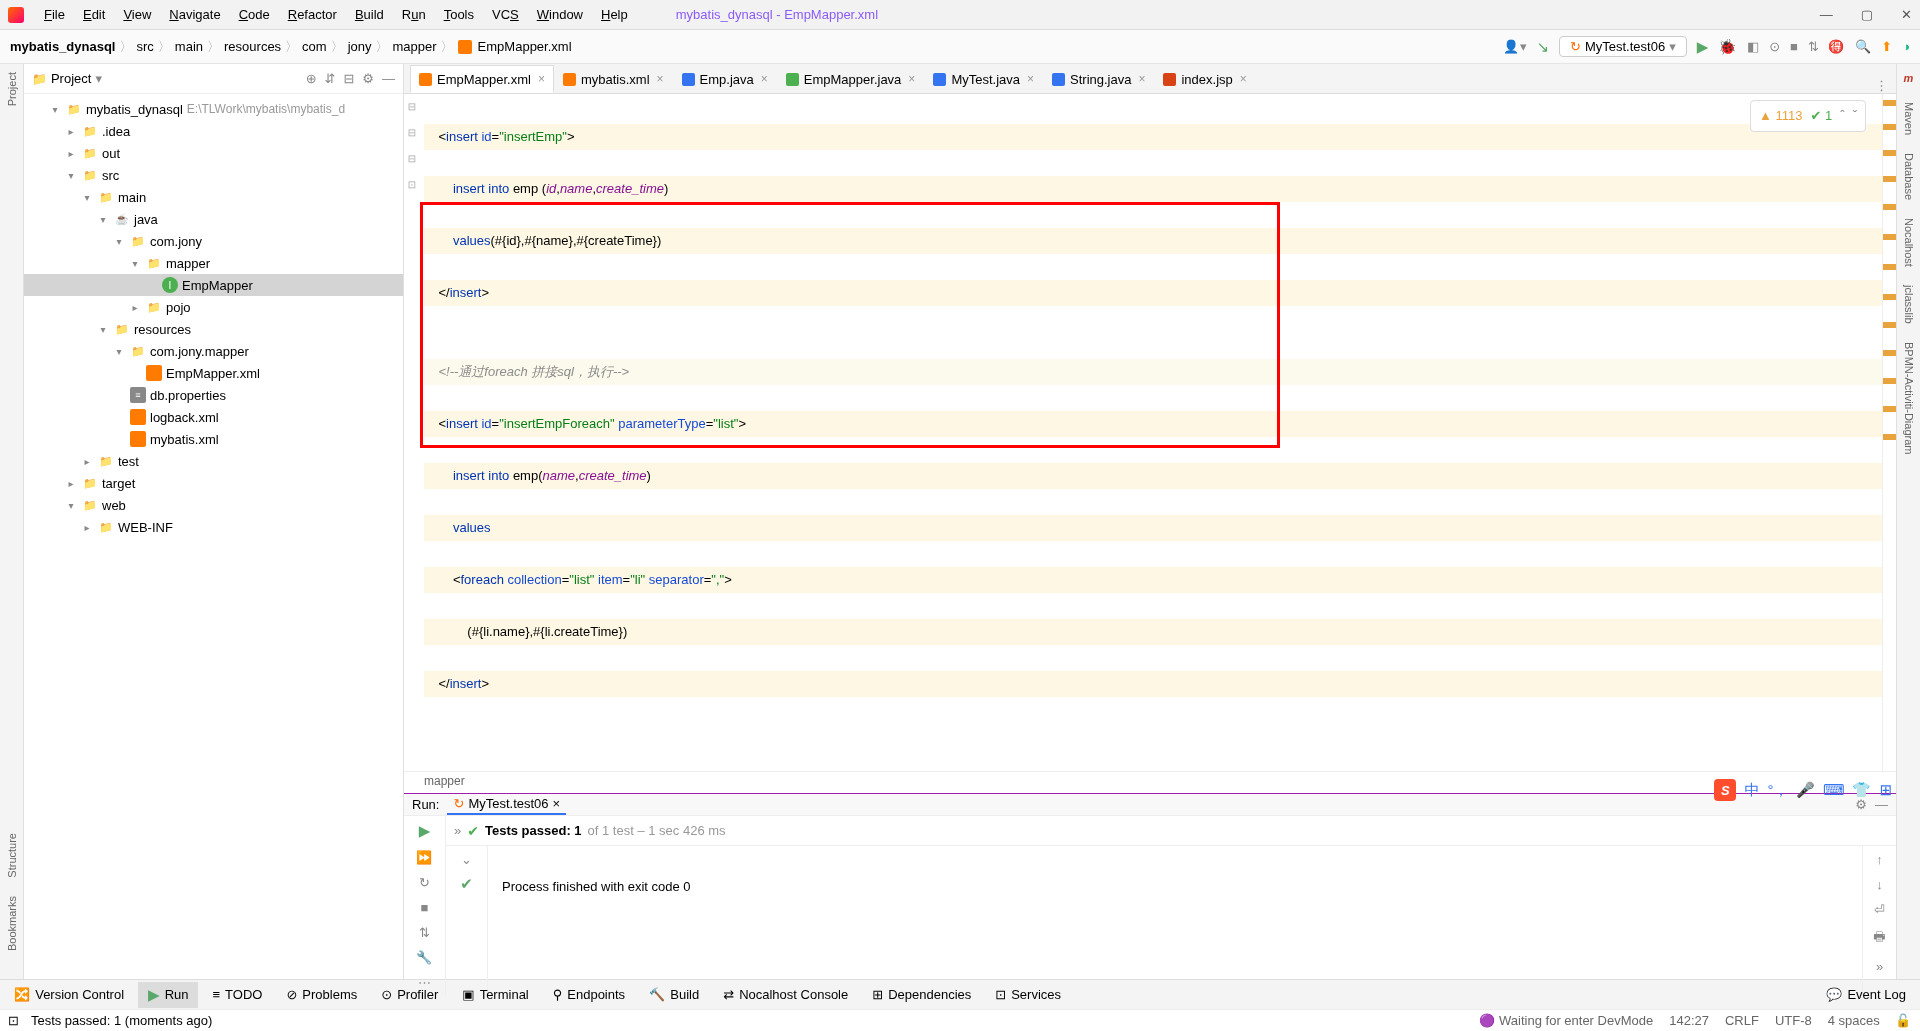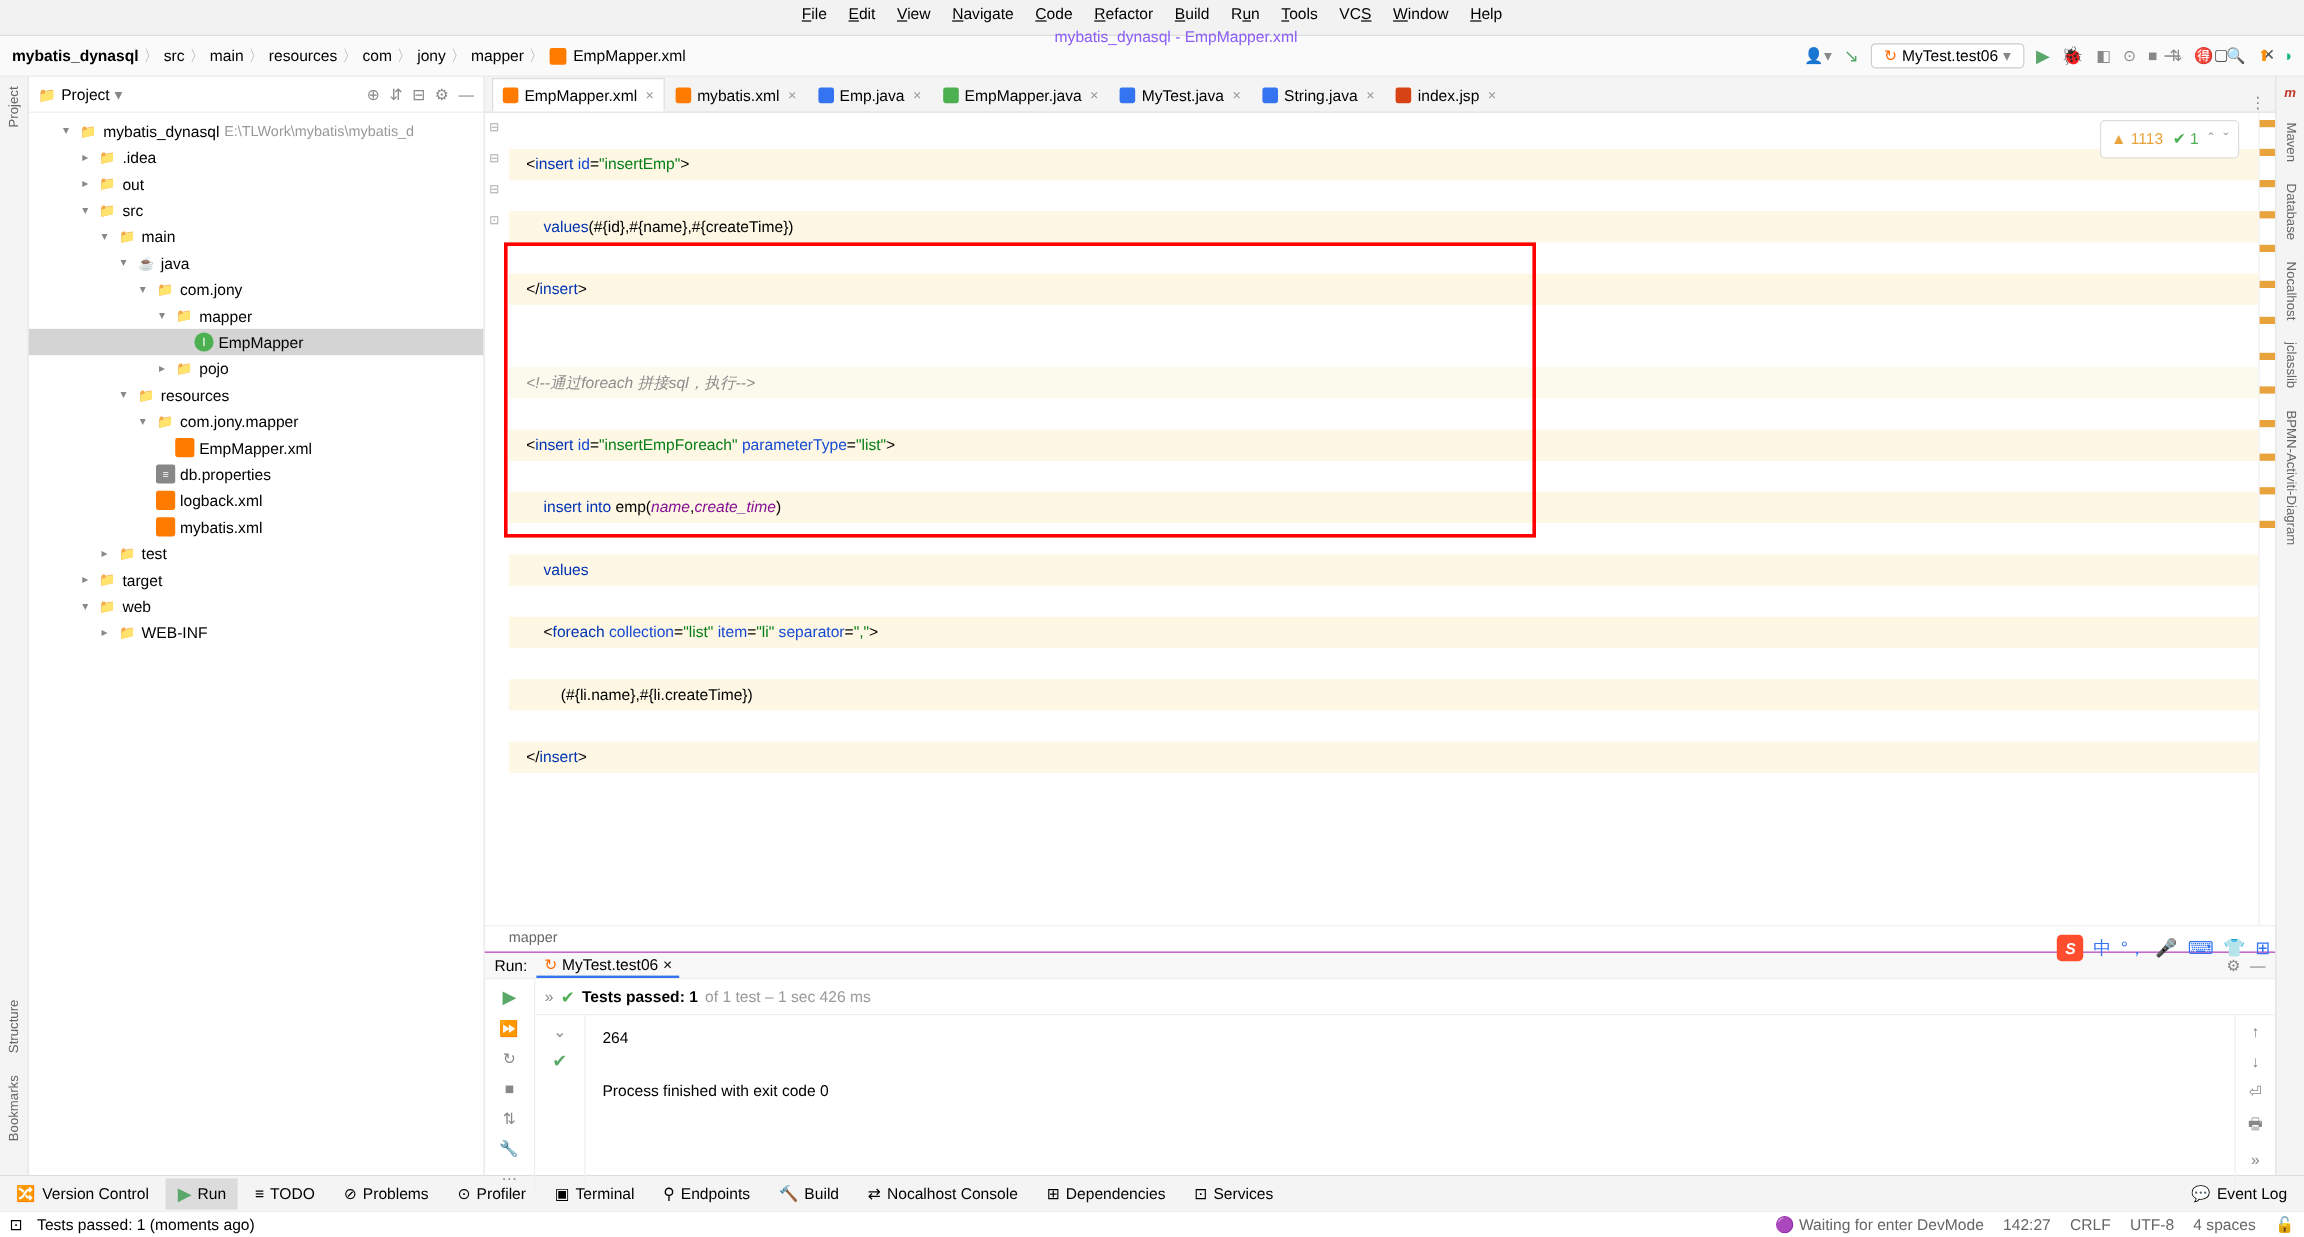--- a/index.html
+++ b/index.html
@@ -1,17 +1,17 @@
 <!DOCTYPE html>
 <html><head>
 <meta charset="utf-8">
 <style>
 * { margin:0; padding:0; box-sizing:border-box; font-family:"Segoe UI",Arial,sans-serif; font-size:13px; }
 body { background:#fff; width:1920px; height:1031px; overflow:hidden; position:relative; }
-.titlebar { height:30px; display:flex; align-items:center; padding:0 24px; background:#f2f2f2; border-bottom:1px solid #ddd;flex-direction:column; }
+.titlebar { height:30px; display:flex; align-items:center; padding:0 8px; background:#f2f2f2; border-bottom:1px solid #ddd; }
 .titlebar .logo { width:16px;height:16px;background:linear-gradient(135deg,#ff6b00,#ff006e);border-radius:3px;margin-right:12px; }
 .menu { display:flex; gap:2px; }
 .menu span { padding:4px 8px; cursor:pointer; }
 .menu span u { text-decoration:underline; }
 .titlebar .title { margin-left:40px; color:#8b5cf6; }
 .titlebar .wincontrols { margin-left:auto; display:flex; gap:28px; font-size:14px; color:#555; }
 .navbar { height:34px; display:flex; align-items:center; padding:0 10px; background:#fafafa; border-bottom:1px solid #e5e5e5; }
 .breadcrumb { display:flex; align-items:center; gap:4px; font-size:13px; }
 .breadcrumb .sep { color:#aaa; }
 .breadcrumb .bold { font-weight:bold; }
@@ -340,20 +340,21 @@
 
 ⊟
 
 
 
 
 ⊡
 </div>
       <div class="code" id="code">
 <span class="line hl-bg">    &lt;<span class="tag">insert</span> <span class="attr">id</span>=<span class="str">"insertEmp"</span>&gt;</span>
+<span class="line hl-bg">        <span class="kw">insert into</span> emp (<span class="col">id</span>,<span class="col">name</span>,<span class="col">create_time</span>)</span>
 <span class="line hl-bg">        <span class="kw">values</span>(#{id},#{name},#{createTime})</span>
 <span class="line hl-bg">    &lt;/<span class="tag">insert</span>&gt;</span>
 <span class="line"> </span>
 <span class="line cur-line">    <span class="cmt">&lt;!--通过foreach 拼接sql，执行--&gt;</span></span>
 <span class="line hl-bg">    &lt;<span class="tag">insert</span> <span class="attr">id</span>=<span class="str">"insertEmpForeach"</span> <span class="attr">parameterType</span>=<span class="str">"list"</span>&gt;</span>
 <span class="line hl-bg">        <span class="kw">insert into</span> emp(<span class="col">name</span>,<span class="col">create_time</span>)</span>
 <span class="line hl-bg">        <span class="kw">values</span></span>
 <span class="line hl-bg">        &lt;<span class="tag">foreach</span> <span class="attr">collection</span>=<span class="str">"list"</span> <span class="attr">item</span>=<span class="str">"li"</span> <span class="attr">separator</span>=<span class="str">","</span>&gt;</span>
 <span class="line hl-bg">            (#{li.name},#{li.createTime})</span>
 <span class="line hl-bg">    &lt;/<span class="tag">insert</span>&gt;</span>
@@ -413,21 +414,20 @@
             <span class="pass">✔</span>
             <b>Tests passed: 1</b>
             <span class="sub"> of 1 test – 1 sec 426 ms</span>
           </div>
           <div class="runout">
             <div class="runoutleft">
               <span style="color:#888">⌄</span>
               <span class="ic-green">✔</span>
             </div>
             <div class="runouttext">
-              <div>264</div>
               <div>&nbsp;</div>
               <div>Process finished with exit code 0</div>
             </div>
             <div class="runoutr">
               <span>↑</span>
               <span>↓</span>
               <span>⏎</span>
               <span>🖶</span>
               <span>»</span>
             </div>

